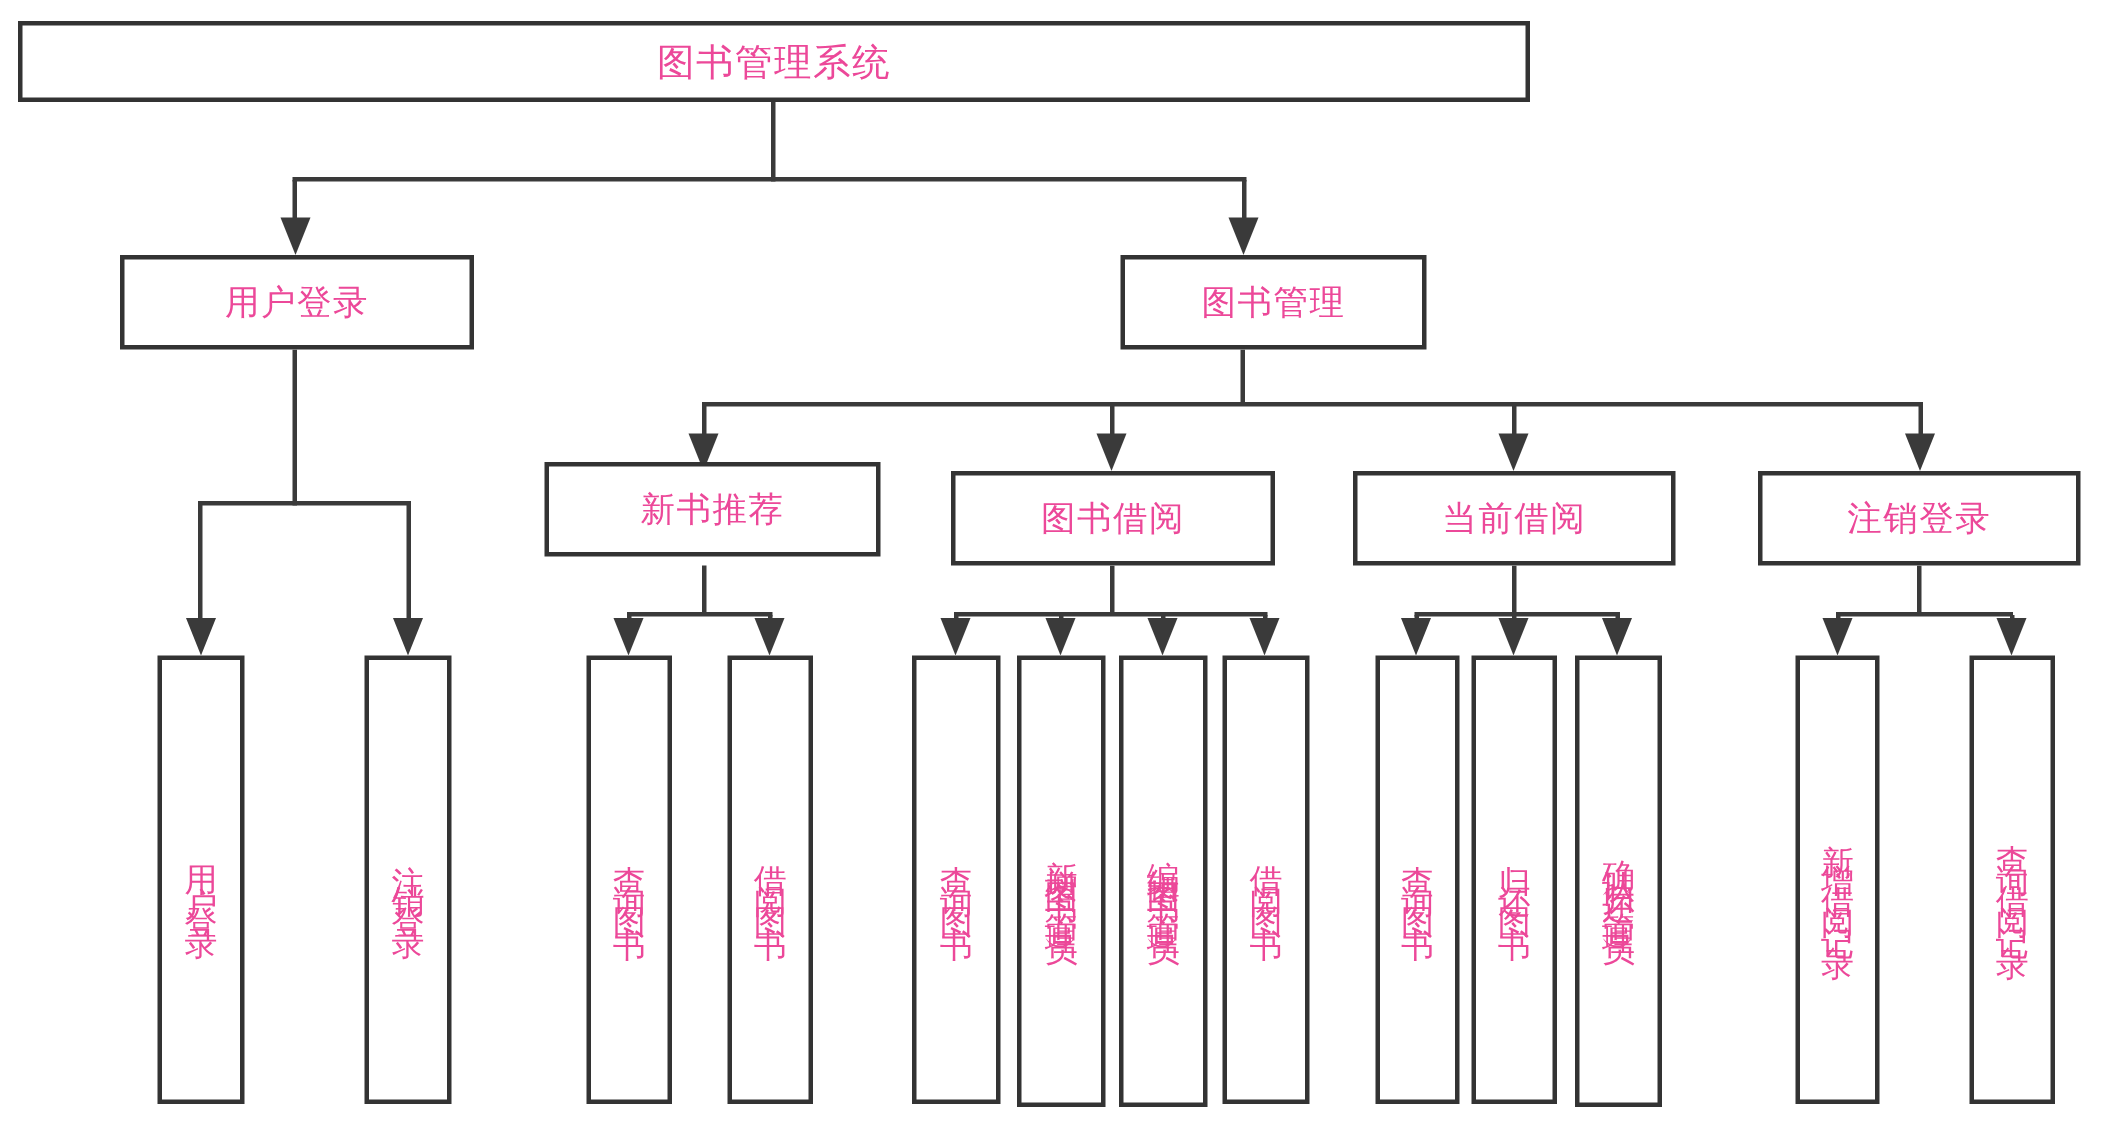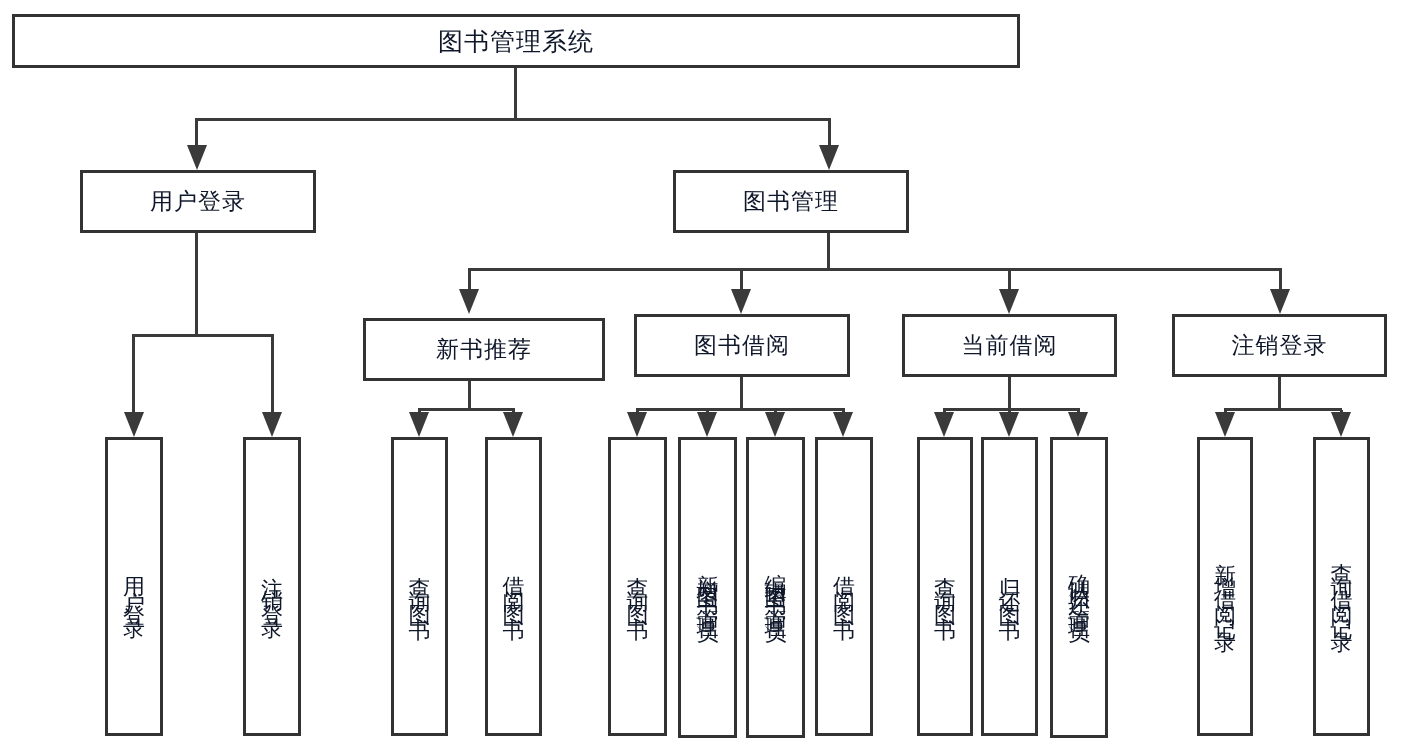--- a/index.html
+++ b/index.html
@@ -12,21 +12,21 @@
     overflow: hidden;
   }
   .box {
     position: absolute;
     background: #ffffff;
     border: 3px solid #333333;
     box-sizing: border-box;
     display: flex;
     align-items: center;
     justify-content: center;
-    color: #0f172a;
+    color: #ec4899;
     z-index: 2;
   }
   .box.h { font-size: 23px; letter-spacing: 1px; }
   .box.root { font-size: 25px; }
   .box.v {
     writing-mode: vertical-rl;
     text-orientation: mixed;
     font-size: 22px;
     letter-spacing: 14px;
     line-height: 1;
@@ -57,23 +57,23 @@
   }
 </style>
 </head>
 <body>
 
 <div class="canvas">
 
   <div class="box h root" style="left:12px; top:14px; width:1008px; height:54px;">图书管理系统</div>
 
   <div class="box h" style="left:80px; top:170px; width:236px; height:63px;">用户登录</div>
-  <div class="box h" style="left:673px; top:170px; width:236px; height:63px;text-align:right;">图书管理</div>
+  <div class="box h" style="left:747px; top:170px; width:204px; height:63px;text-align:right;">图书管理</div>
 
-  <div class="box h" style="left:363px; top:318px; width:242px; height:63px;">新书推荐</div>
+  <div class="box h" style="left:363px; top:308px; width:224px; height:63px;">新书推荐</div>
   <div class="box h" style="left:634px; top:314px; width:216px; height:63px;">图书借阅</div>
   <div class="box h" style="left:902px; top:314px; width:215px; height:63px;">当前借阅</div>
   <div class="box h" style="left:1172px; top:314px; width:215px; height:63px;">注销登录</div>
 
   <div class="box v" style="left:105px; top:437px; width:58px; height:299px;">用户登录</div>
   <div class="box v" style="left:243px; top:437px; width:58px; height:299px;">注销登录</div>
 
   <div class="box v" style="left:391px; top:437px; width:57px; height:299px;">查询图书</div>
   <div class="box v" style="left:485px; top:437px; width:57px; height:299px;">借阅图书</div>
 

